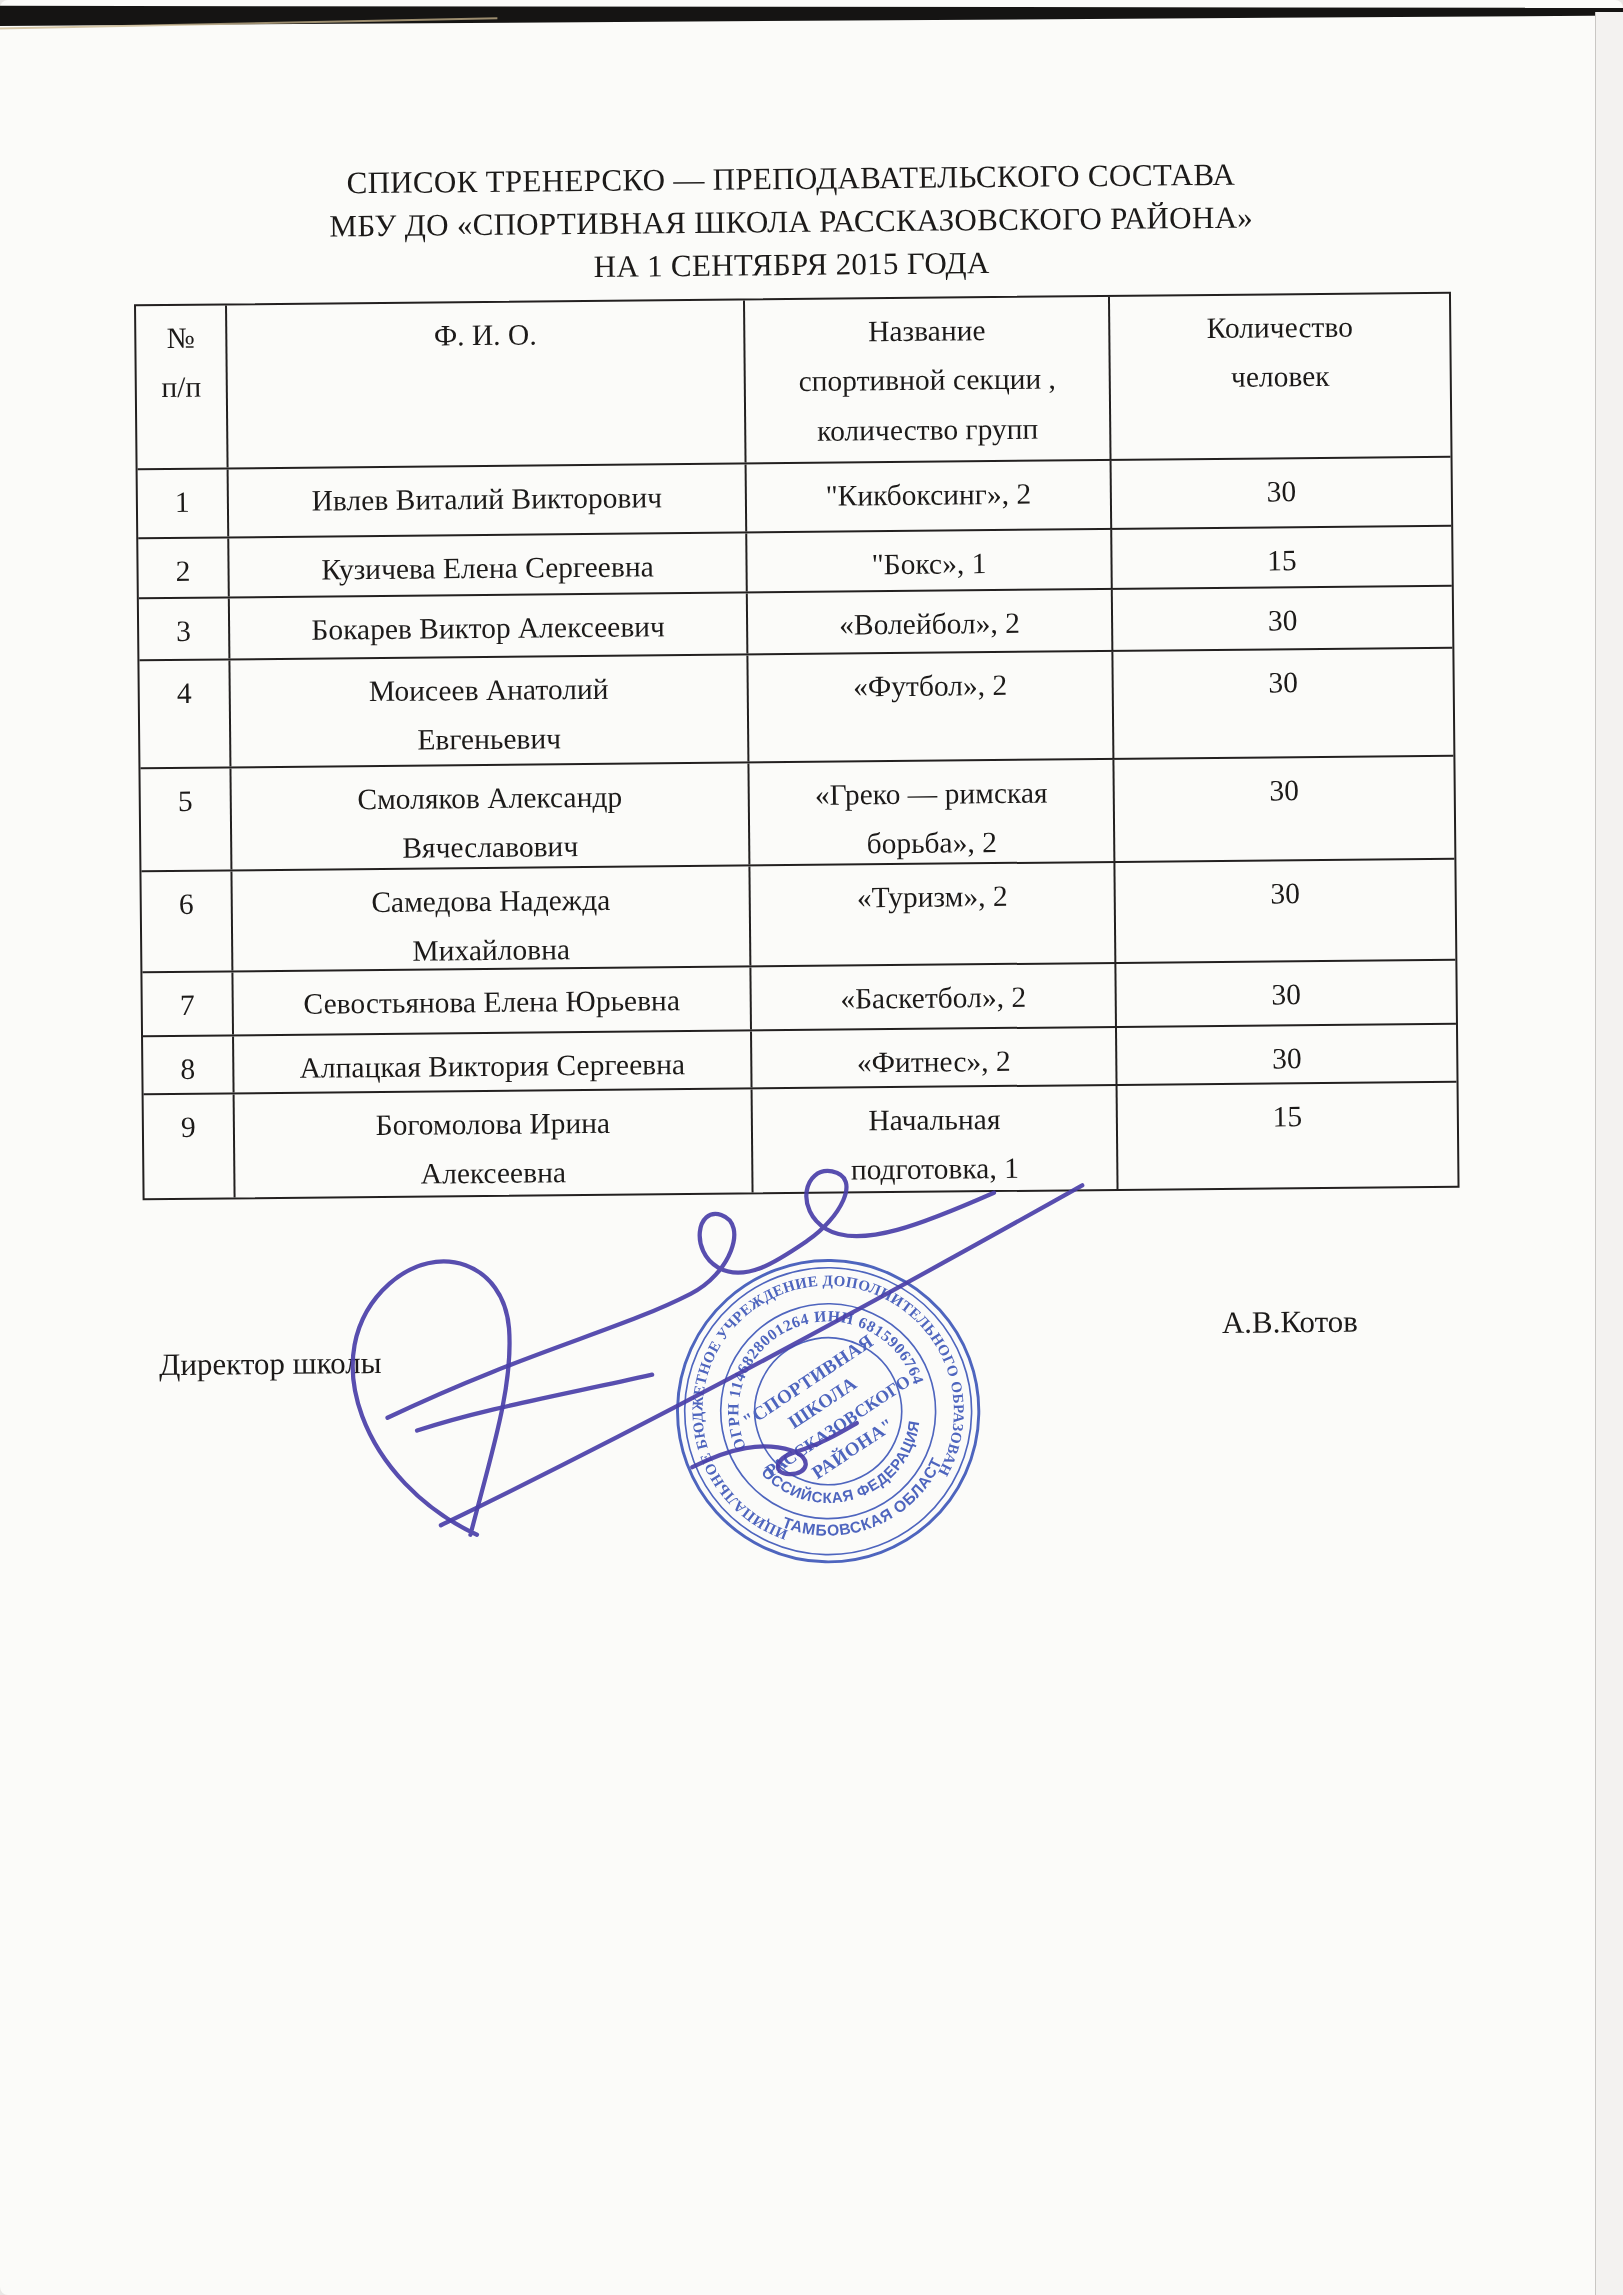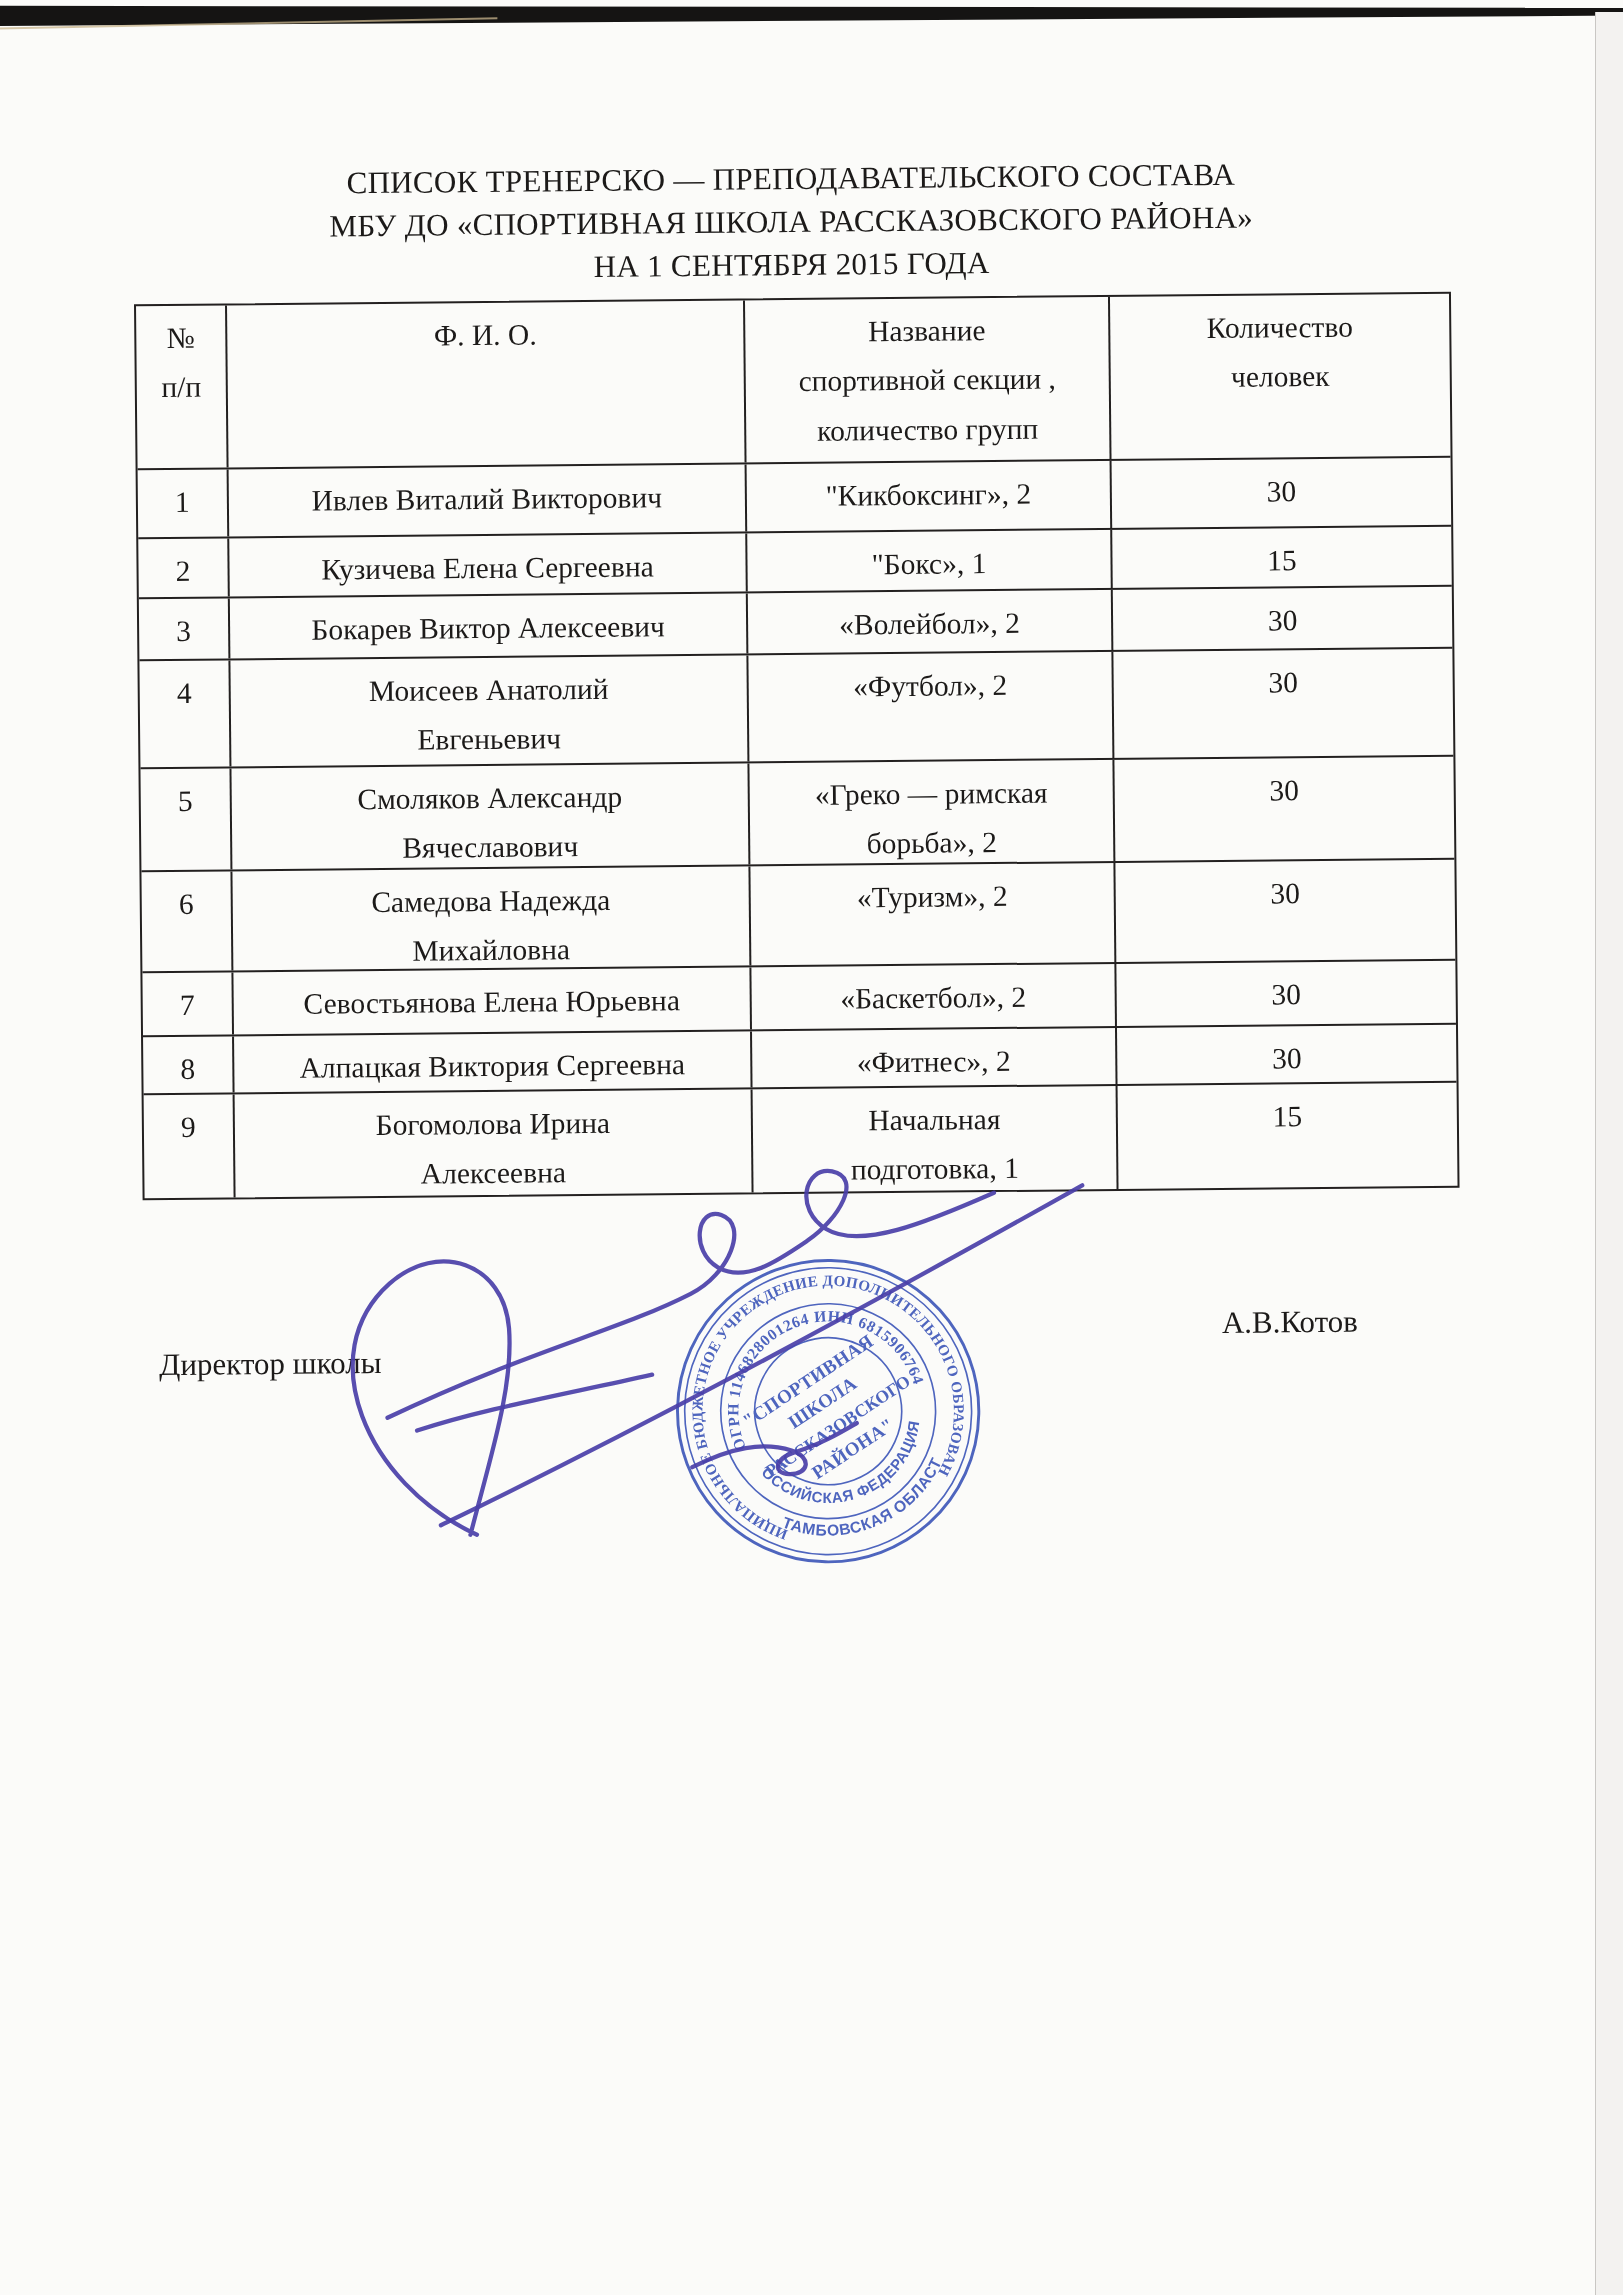--- a/index.html
+++ b/index.html
@@ -5,20 +5,21 @@
   html,body{margin:0;padding:0;}
   body{
     width:1623px;height:2295px;
     background:#e9e8e6;
     font-family:"Liberation Serif","DejaVu Serif",serif;
     overflow:hidden;position:relative;
   }
   .page{
     position:absolute;inset:0;
     background:var(--paper,#fbfbf9);
+    border-radius:8px;
   }
   
   .scan-top{position:absolute;left:0;top:0;width:1623px;height:39px;}
   .right-strip{
     position:absolute;top:11.8px;right:0;width:27.5px;height:2284px;
     background:#f3f2f0;border-left:1.3px solid #c9c7c4;
   }
   
   .content{
     position:absolute;inset:0;

